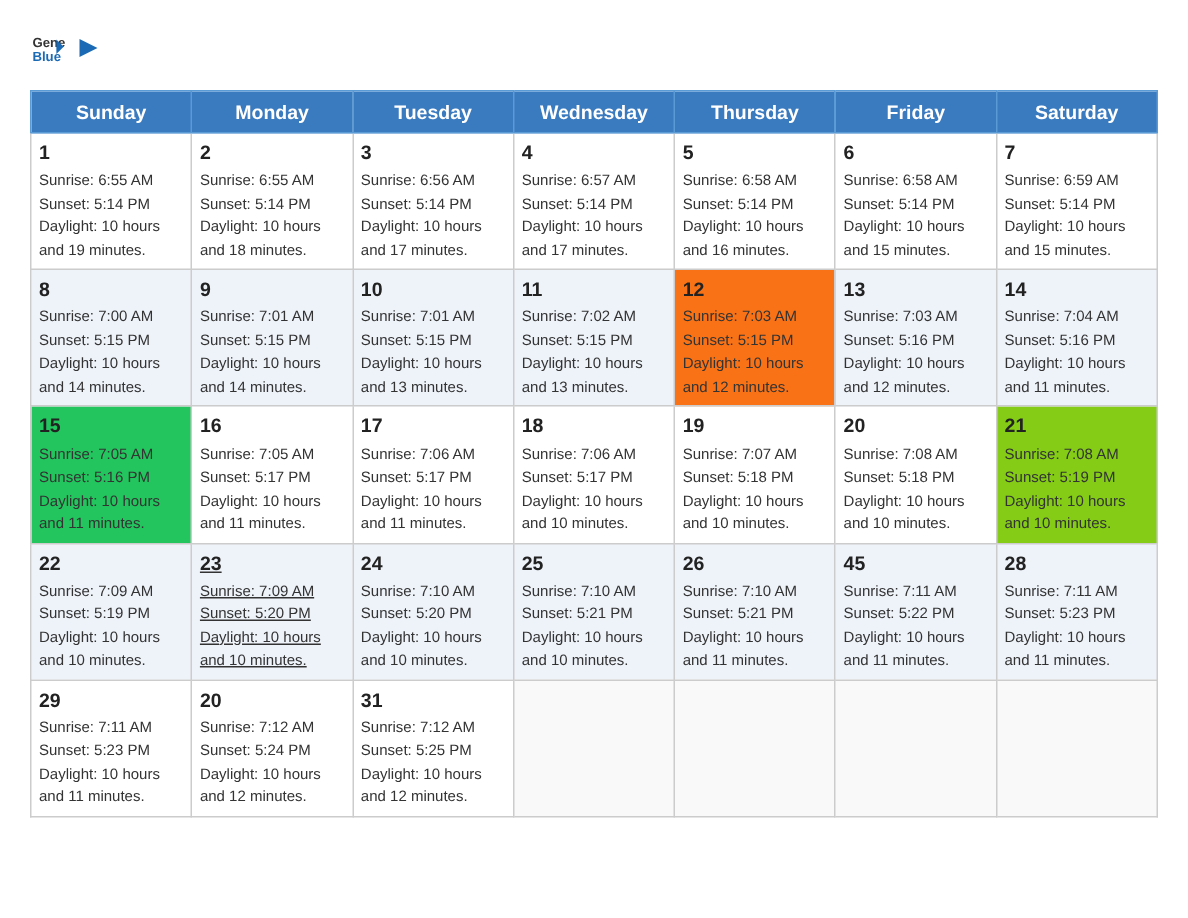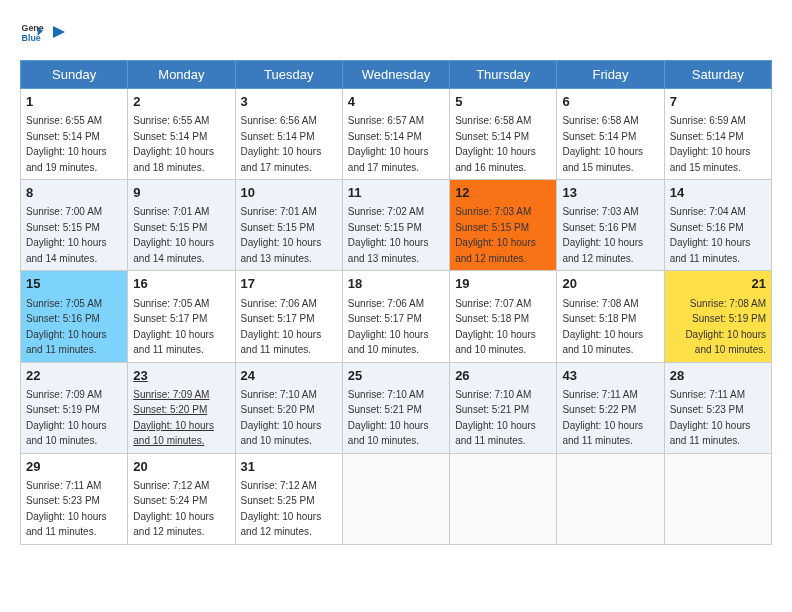--- a/index.html
+++ b/index.html
@@ -40,21 +40,21 @@
     .calendar {
       width: 100%;
       border-collapse: collapse;
     }
     .calendar th {
       background-color: #3a7abf;
       color: #fff;
       text-align: center;
       padding: 6px 4px;
       font-size: 13px;
-      font-weight: normal;
+      font-weight: bold;
       border: 1px solid #5a9ad5;
     }
     .calendar td {
       vertical-align: top;
       border: 1px solid #ccc;
       padding: 4px 5px;
       width: 14.28%;
       min-height: 80px;
       background: #fff;
       font-size: 10.5px;
@@ -176,21 +176,21 @@
         <td style="background-color: rgb(238, 243, 250);">
         <span class="day-num">13</span>
         <span class="day-info">Sunrise: 7:03 AM<br>Sunset: 5:16 PM<br>Daylight: 10 hours and 12 minutes.</span>
       </td>
         <td style="background-color: rgb(238, 243, 250);">
         <span class="day-num">14</span>
         <span class="day-info">Sunrise: 7:04 AM<br>Sunset: 5:16 PM<br>Daylight: 10 hours and 11 minutes.</span>
       </td>
       </tr>
       <tr>
-        <td style="background-color: #7dd3fc; margin-left: 11px;">
+        <td style="background-color: #22c55e; margin-left: 11px;">
         <span class="day-num">15</span>
         <span class="day-info">Sunrise: 7:05 AM<br>Sunset: 5:16 PM<br>Daylight: 10 hours and 11 minutes.</span>
       </td>
         <td style="background-color: rgb(255, 255, 255);">
         <span class="day-num">16</span>
         <span class="day-info">Sunrise: 7:05 AM<br>Sunset: 5:17 PM<br>Daylight: 10 hours and 11 minutes.</span>
       </td>
         <td style="background-color: rgb(255, 255, 255);">
         <span class="day-num">17</span>
         <span class="day-info">Sunrise: 7:06 AM<br>Sunset: 5:17 PM<br>Daylight: 10 hours and 11 minutes.</span>
@@ -200,21 +200,21 @@
         <span class="day-info">Sunrise: 7:06 AM<br>Sunset: 5:17 PM<br>Daylight: 10 hours and 10 minutes.</span>
       </td>
         <td style="background-color: rgb(255, 255, 255);">
         <span class="day-num">19</span>
         <span class="day-info">Sunrise: 7:07 AM<br>Sunset: 5:18 PM<br>Daylight: 10 hours and 10 minutes.</span>
       </td>
         <td style="background-color: rgb(255, 255, 255);">
         <span class="day-num">20</span>
         <span class="day-info">Sunrise: 7:08 AM<br>Sunset: 5:18 PM<br>Daylight: 10 hours and 10 minutes.</span>
       </td>
-        <td style="background-color: #fde047; text-align: right;">
+        <td style="background-color: #84cc16;">
         <span class="day-num">21</span>
         <span class="day-info">Sunrise: 7:08 AM<br>Sunset: 5:19 PM<br>Daylight: 10 hours and 10 minutes.</span>
       </td>
       </tr>
       <tr>
         <td style="background-color: rgb(238, 243, 250);">
         <span class="day-num">22</span>
         <span class="day-info">Sunrise: 7:09 AM<br>Sunset: 5:19 PM<br>Daylight: 10 hours and 10 minutes.</span>
       </td>
         <td style="background-color: rgb(238, 243, 250); text-decoration: underline;">
@@ -227,21 +227,21 @@
       </td>
         <td style="background-color: rgb(238, 243, 250);">
         <span class="day-num">25</span>
         <span class="day-info">Sunrise: 7:10 AM<br>Sunset: 5:21 PM<br>Daylight: 10 hours and 10 minutes.</span>
       </td>
         <td style="background-color: rgb(238, 243, 250);">
         <span class="day-num">26</span>
         <span class="day-info">Sunrise: 7:10 AM<br>Sunset: 5:21 PM<br>Daylight: 10 hours and 11 minutes.</span>
       </td>
         <td style="background-color: rgb(238, 243, 250);">
-        <span class="day-num">43</span>
+        <span class="day-num">45</span>
         <span class="day-info">Sunrise: 7:11 AM<br>Sunset: 5:22 PM<br>Daylight: 10 hours and 11 minutes.</span>
       </td>
         <td style="background-color: rgb(238, 243, 250);">
         <span class="day-num">28</span>
         <span class="day-info">Sunrise: 7:11 AM<br>Sunset: 5:23 PM<br>Daylight: 10 hours and 11 minutes.</span>
       </td>
       </tr>
       <tr>
         <td style="background-color: rgb(255, 255, 255);">
         <span class="day-num">29</span>

